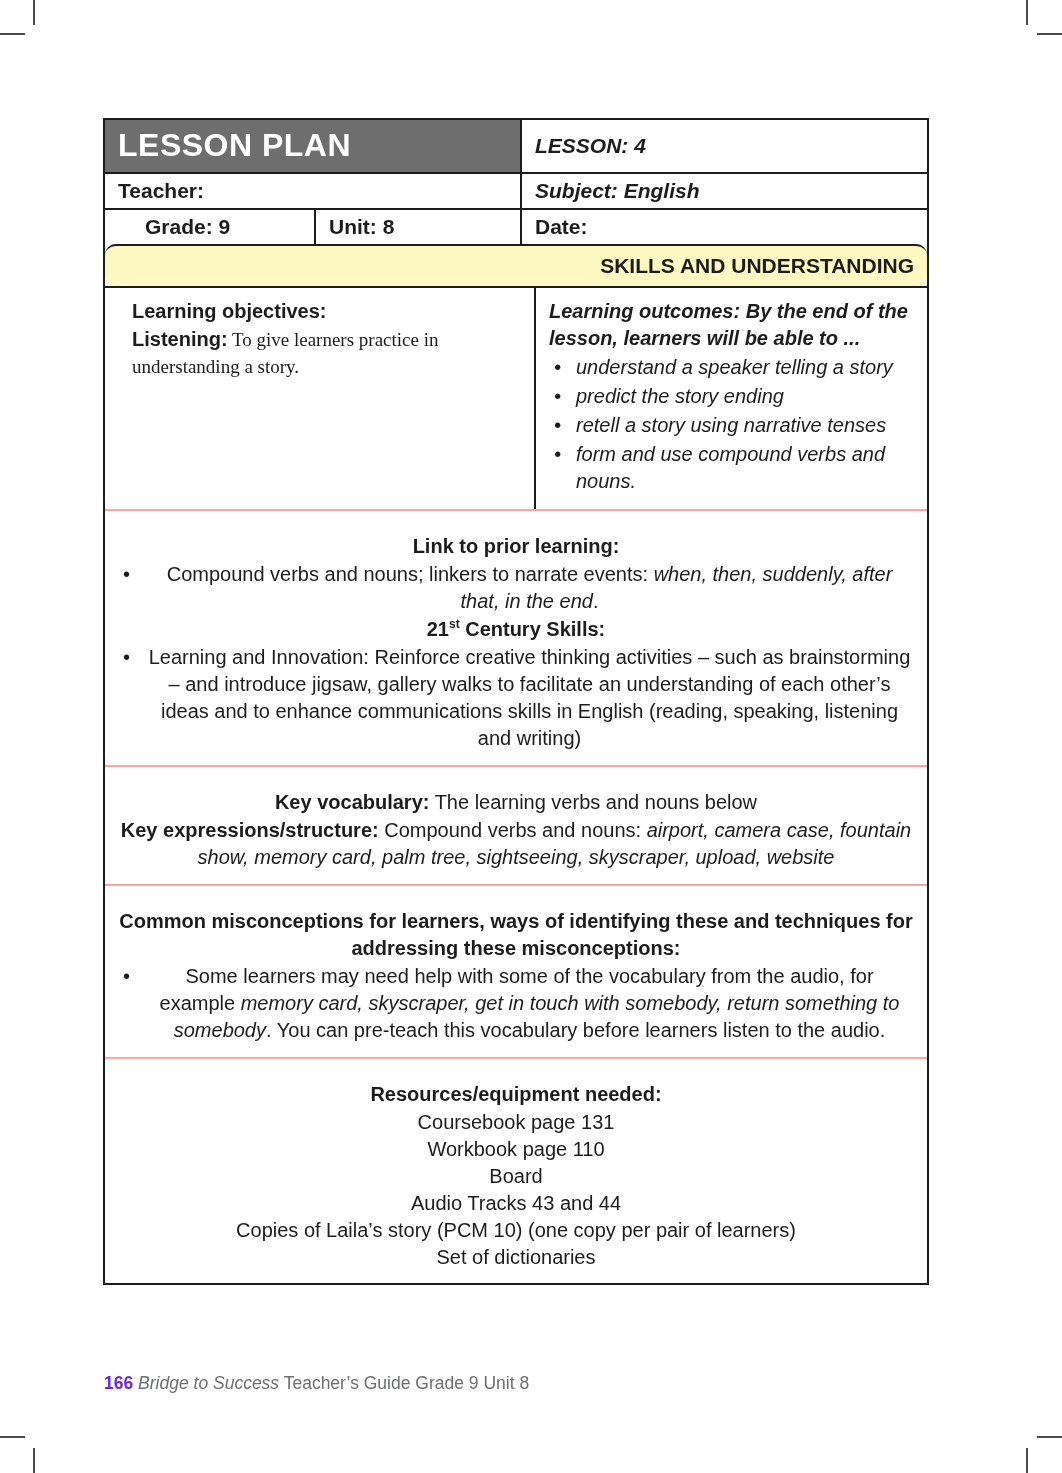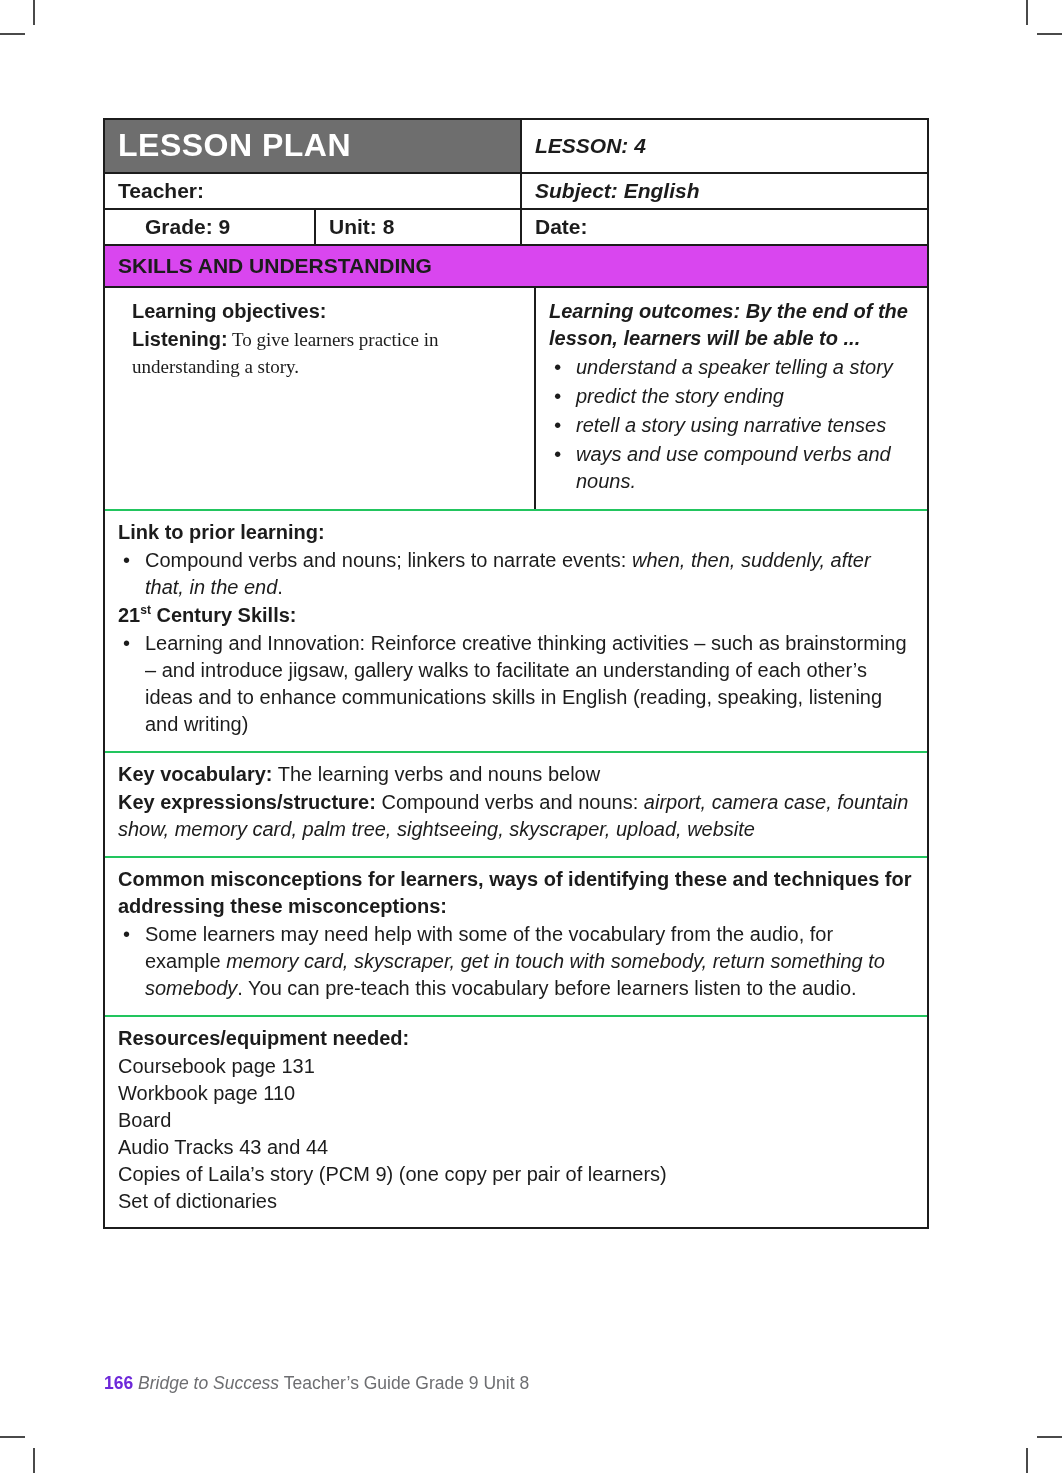--- a/index.html
+++ b/index.html
@@ -25,45 +25,45 @@
   .crop.bl-v { left:33px;  top:1448px; }
   .crop.br-h { left:1037px; top:1436px; }
   .crop.br-v { left:1026px; top:1448px; }
 
   
   .lesson-table {
     position:absolute; left:103px; top:118px; width:826px;
     border:2px solid #1c1c1c;
     font-size:20px; line-height:1.35;
   }
-  .tr { display:flex; border-top:2px solid #1c1c1c; }
+  .tr { display:flex; border-top:2px solid #1c1c1c;justify-content:flex-end; }
   .tr.first { border-top:none; }
   .cell { padding:0 13px; display:flex; align-items:center; }
   .cell.top { display:block; padding:10px 13px 12px 13px; }
   .split-l { width:415px; flex:0 0 415px; }
   .split-r { flex:1; border-left:2px solid #1c1c1c;font-style:italic; }
   .g1 { width:209px; flex:0 0 209px;padding-left:40px; }
   .g2 { width:206px; flex:0 0 206px; border-left:2px solid #1c1c1c; }
   .g3 { flex:1; border-left:2px solid #1c1c1c; }
 
   .row-title { height:52px; }
   .row-title .title-cell {
     background:#6e6e6e; color:#ffffff;
     font-weight:bold; font-size:32px; letter-spacing:0.5px;
   }
   .row-title .lesson-cell { font-weight:bold; font-size:21px; }
   .row-meta { height:36px; font-weight:bold; font-size:21px; }
   .row-banner {
-    height:42px; background:#d946ef;
+    height:42px; background:#fef9c3;
     font-weight:bold; font-size:21px;
-    display:flex; align-items:center; padding:0 13px;
+    display:flex; align-items:center; padding:0 13px;border-radius:11px;
   }
   .row-obj { min-height:166px;padding-left:14px; }
 
-  .section { padding:8px 13px 12px 13px; border-top:2px solid #22c55e; }
+  .section { padding:22px 13px 12px 13px; border-top:2px solid #fca5a5;text-align:center; }
 
   .bold { font-weight:bold; }
   .serif { font-family:"Liberation Serif", serif; font-size:19px; }
   .it { font-style:italic; }
   p.para { margin:0 0 1px 0; }
   .mb6 { margin-bottom:7px; }
 
   ul.blist { list-style:none; }
   ul.blist li { position:relative; padding-left:27px; margin:1px 0; }
   ul.blist li::before {
@@ -135,21 +135,21 @@
       <div class="cell top split-l">
         <p class="para bold mb6">Learning objectives:</p>
         <p class="para"><span class="bold">Listening:</span><span class="serif"> To give learners practice in understanding a story.</span></p>
       </div>
       <div class="cell top split-r outcomes">
         <p class="para bold">Learning outcomes: By the end of the lesson, learners will be able to ...</p>
         <ul class="blist">
           <li>understand a speaker telling a story</li>
           <li>predict the story ending</li>
           <li>retell a story using narrative tenses</li>
-          <li>ways and use compound verbs and nouns.</li>
+          <li>form and use compound verbs and nouns.</li>
         </ul>
       </div>
     </div>
 
     <div class="section">
       <p class="para bold">Link to prior learning:</p>
       <ul class="blist">
         <li><span>Compound verbs and nouns; linkers to narrate events: </span><span class="it">when, then, suddenly, after that, in the end</span><span>.</span></li>
       </ul>
       <p class="para bold"><span>21</span><sup class="sup">st</sup><span> Century Skills:</span></p>
@@ -169,21 +169,21 @@
         <li><span>Some learners may need help with some of the vocabulary from the audio, for example </span><span class="it">memory card, skyscraper, get in touch with somebody, return something to somebody</span><span>. You can pre-teach this vocabulary before learners listen to the audio.</span></li>
       </ul>
     </div>
 
     <div class="section">
       <p class="para bold">Resources/equipment needed:</p>
       <p class="res-line">Coursebook page 131</p>
       <p class="res-line">Workbook page 110</p>
       <p class="res-line">Board</p>
       <p class="res-line">Audio Tracks 43 and 44</p>
-      <p class="res-line">Copies of Laila’s story (PCM 9) (one copy per pair of learners)</p>
+      <p class="res-line">Copies of Laila’s story (PCM 10) (one copy per pair of learners)</p>
       <p class="res-line">Set of dictionaries</p>
     </div>
 
   </div>
 
   <div class="footer">
     <span class="pgnum">166</span>
     <span class="it">Bridge to Success</span><span> Teacher’s Guide Grade 9 Unit 8</span>
   </div>
 

